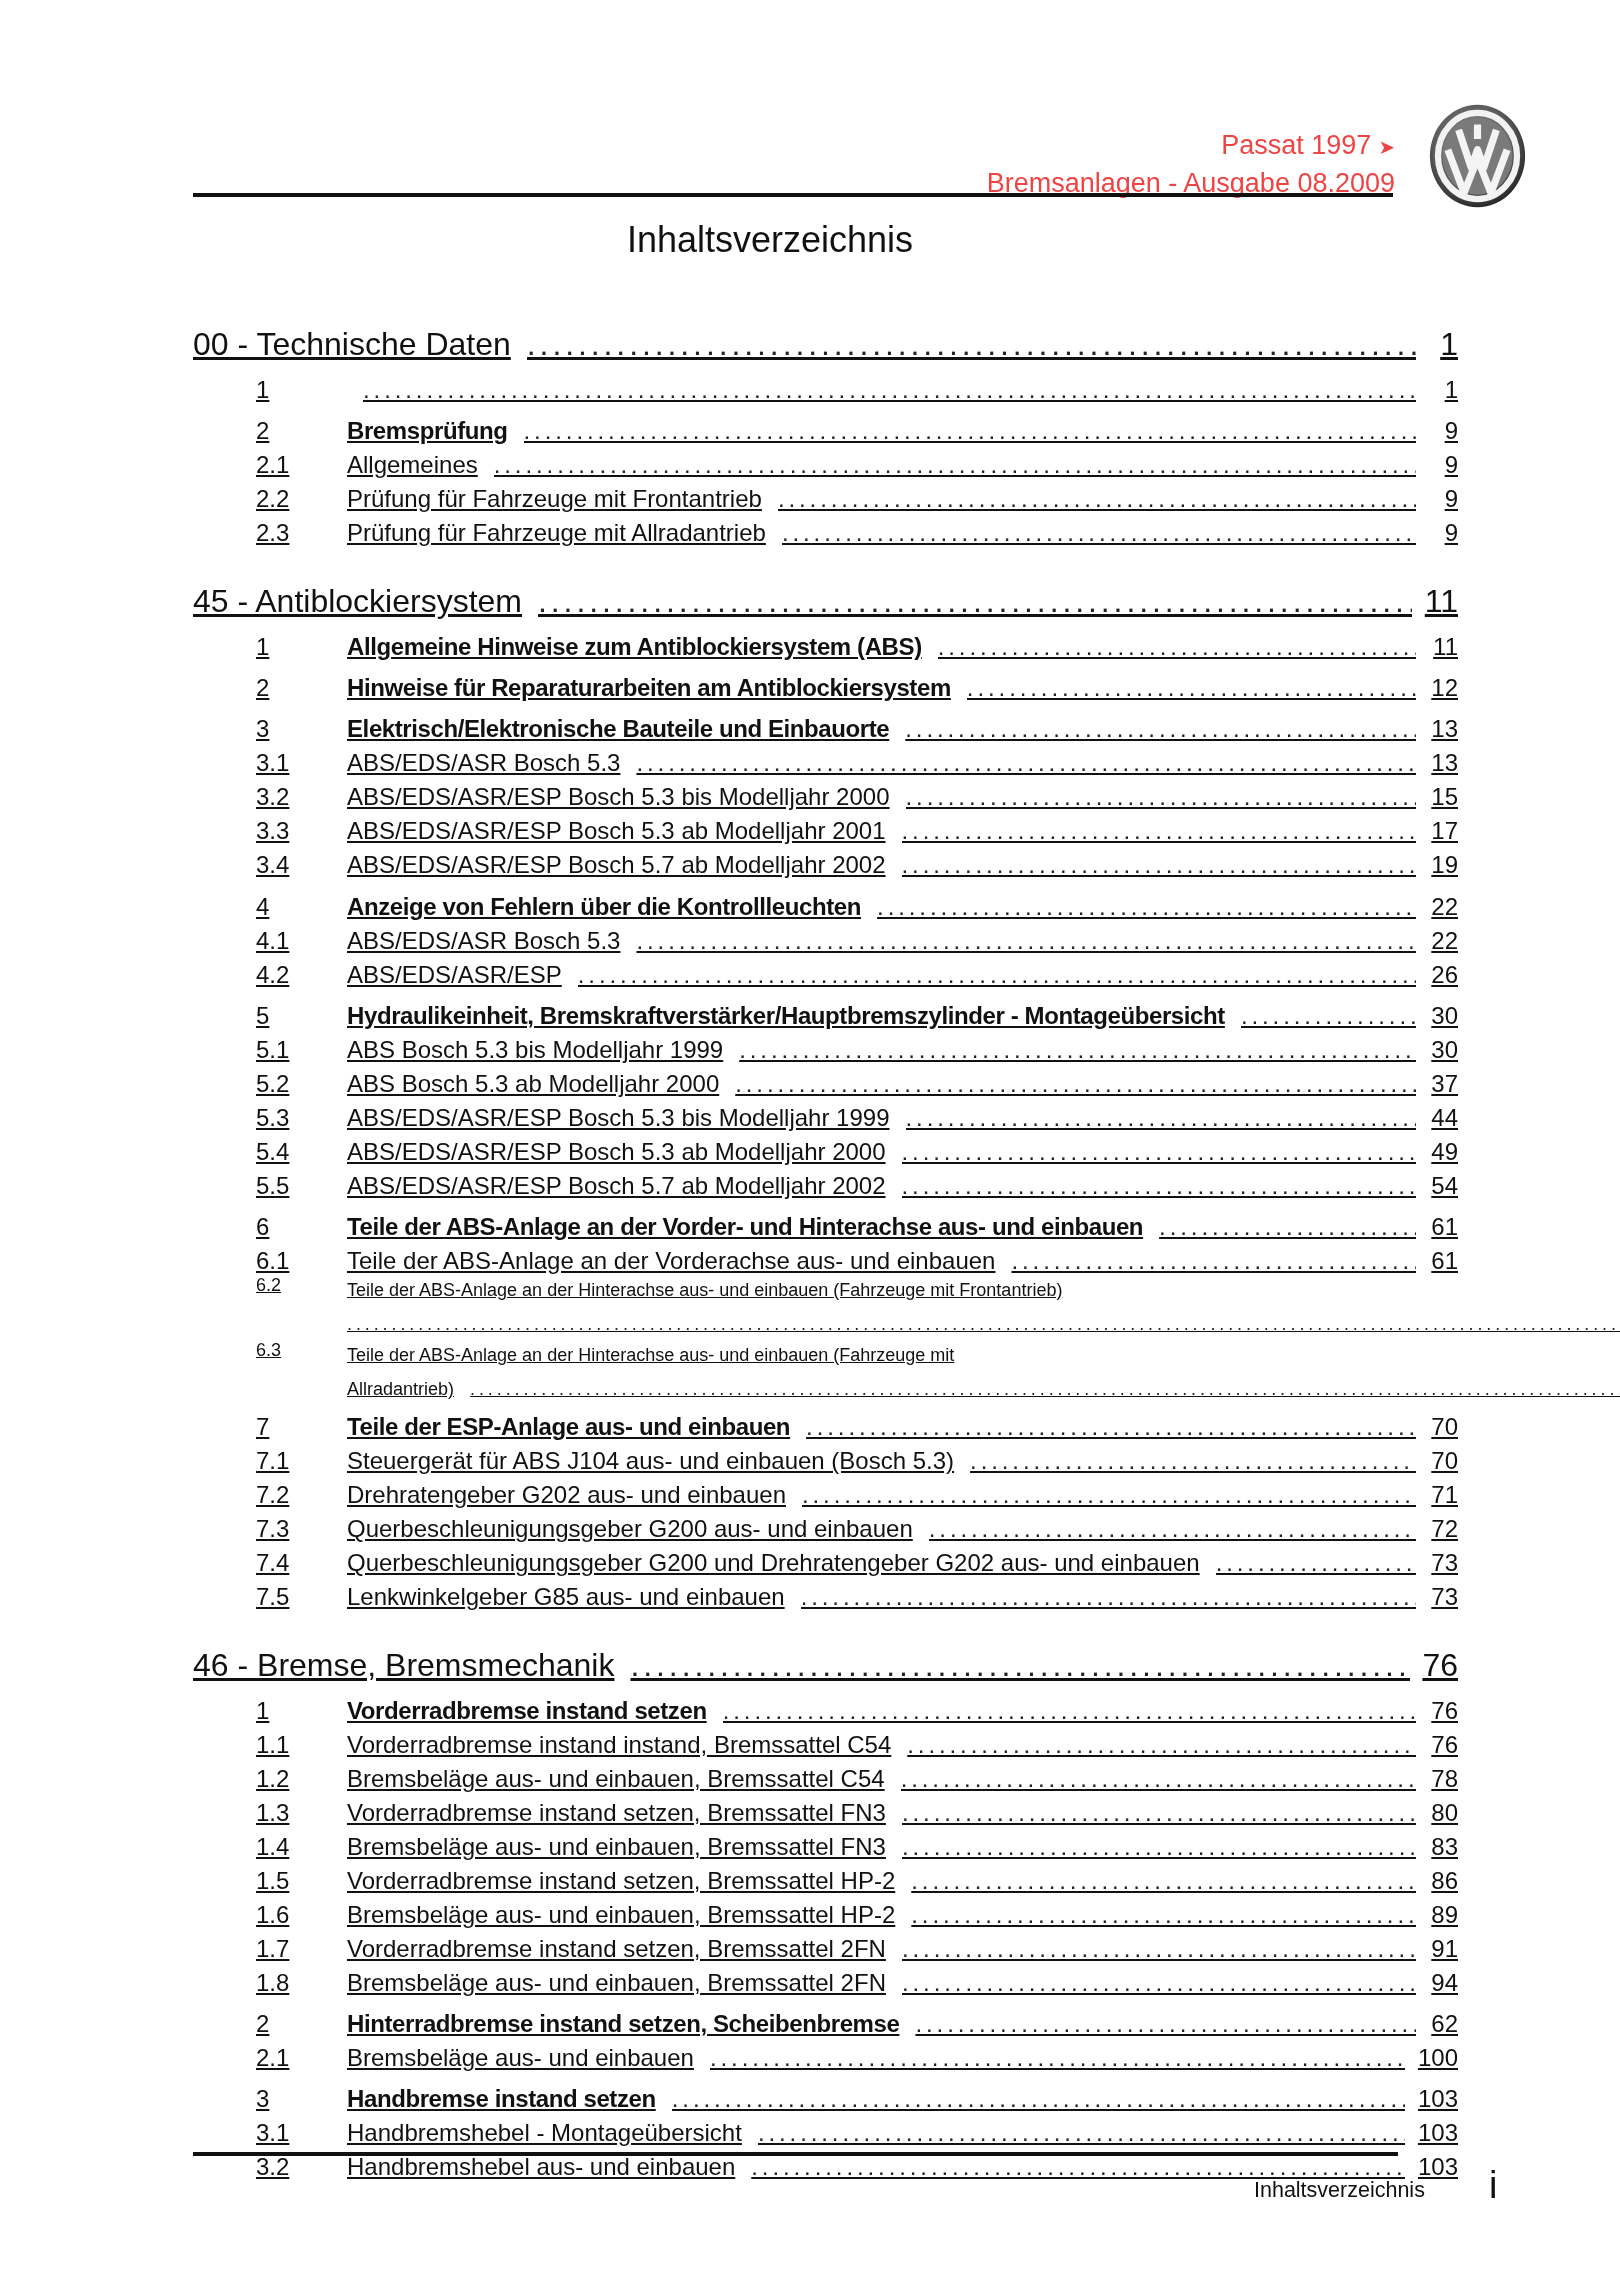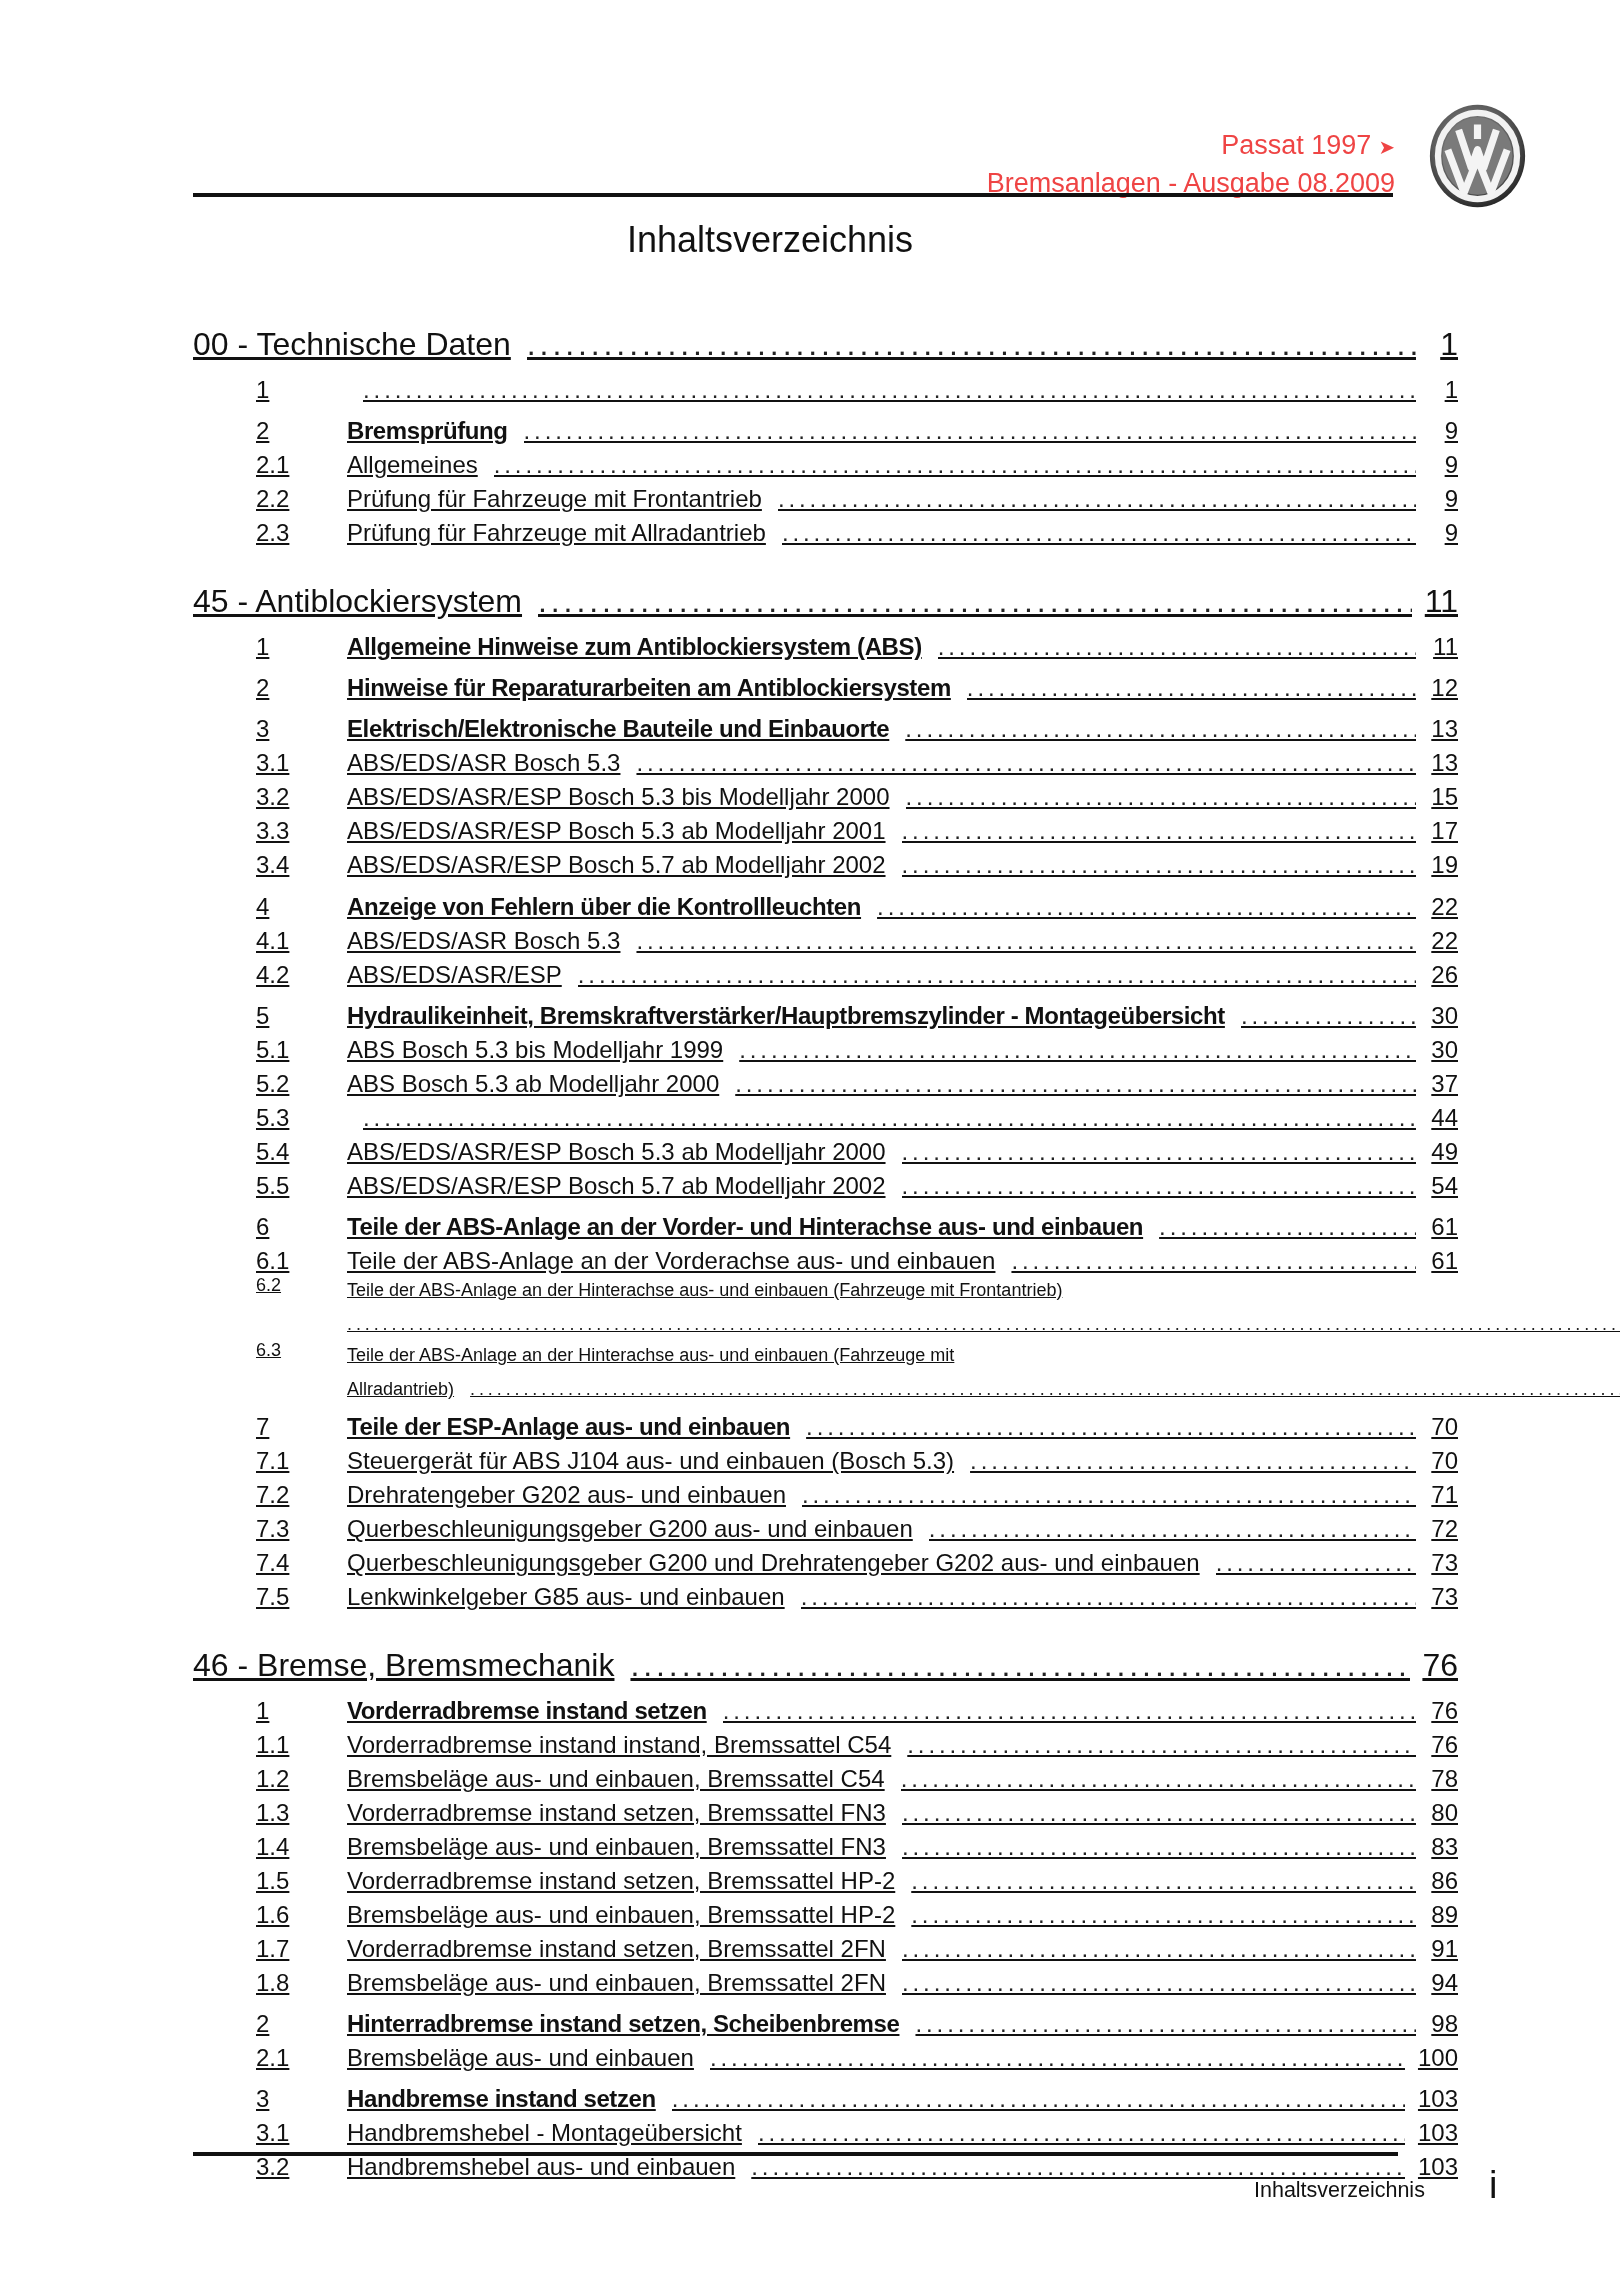--- a/index.html
+++ b/index.html
@@ -191,20 +191,21 @@
     <span class="pg">30</span>
   </div>
   <div class="toc-row entry">
     <span class="num">5.2</span>
     <span class="t">ABS Bosch 5.3 ab Modelljahr 2000</span>
     <span class="leader"></span>
     <span class="pg">37</span>
   </div>
   <div class="toc-row entry">
     <span class="num">5.3</span>
+    <span class="t">ABS/EDS/ASR/ESP Bosch 5.3 bis Modelljahr 1999</span>
     <span class="leader"></span>
     <span class="pg">44</span>
   </div>
   <div class="toc-row entry">
     <span class="num">5.4</span>
     <span class="t">ABS/EDS/ASR/ESP Bosch 5.3 ab Modelljahr 2000</span>
     <span class="leader"></span>
     <span class="pg">49</span>
   </div>
   <div class="toc-row entry">
@@ -341,21 +342,21 @@
   <div class="toc-row entry">
     <span class="num">1.8</span>
     <span class="t">Bremsbeläge aus- und einbauen, Bremssattel 2FN</span>
     <span class="leader"></span>
     <span class="pg">94</span>
   </div>
   <div class="toc-row entry lvl1 gap-sm">
     <span class="num">2</span>
     <span class="t">Hinterradbremse instand setzen, Scheibenbremse</span>
     <span class="leader"></span>
-    <span class="pg">98</span>
+    <span class="pg">62</span>
   </div>
   <div class="toc-row entry">
     <span class="num">2.1</span>
     <span class="t">Bremsbeläge aus- und einbauen</span>
     <span class="leader"></span>
     <span class="pg">100</span>
   </div>
   <div class="toc-row entry lvl1 gap-sm">
     <span class="num">3</span>
     <span class="t">Handbremse instand setzen</span>

